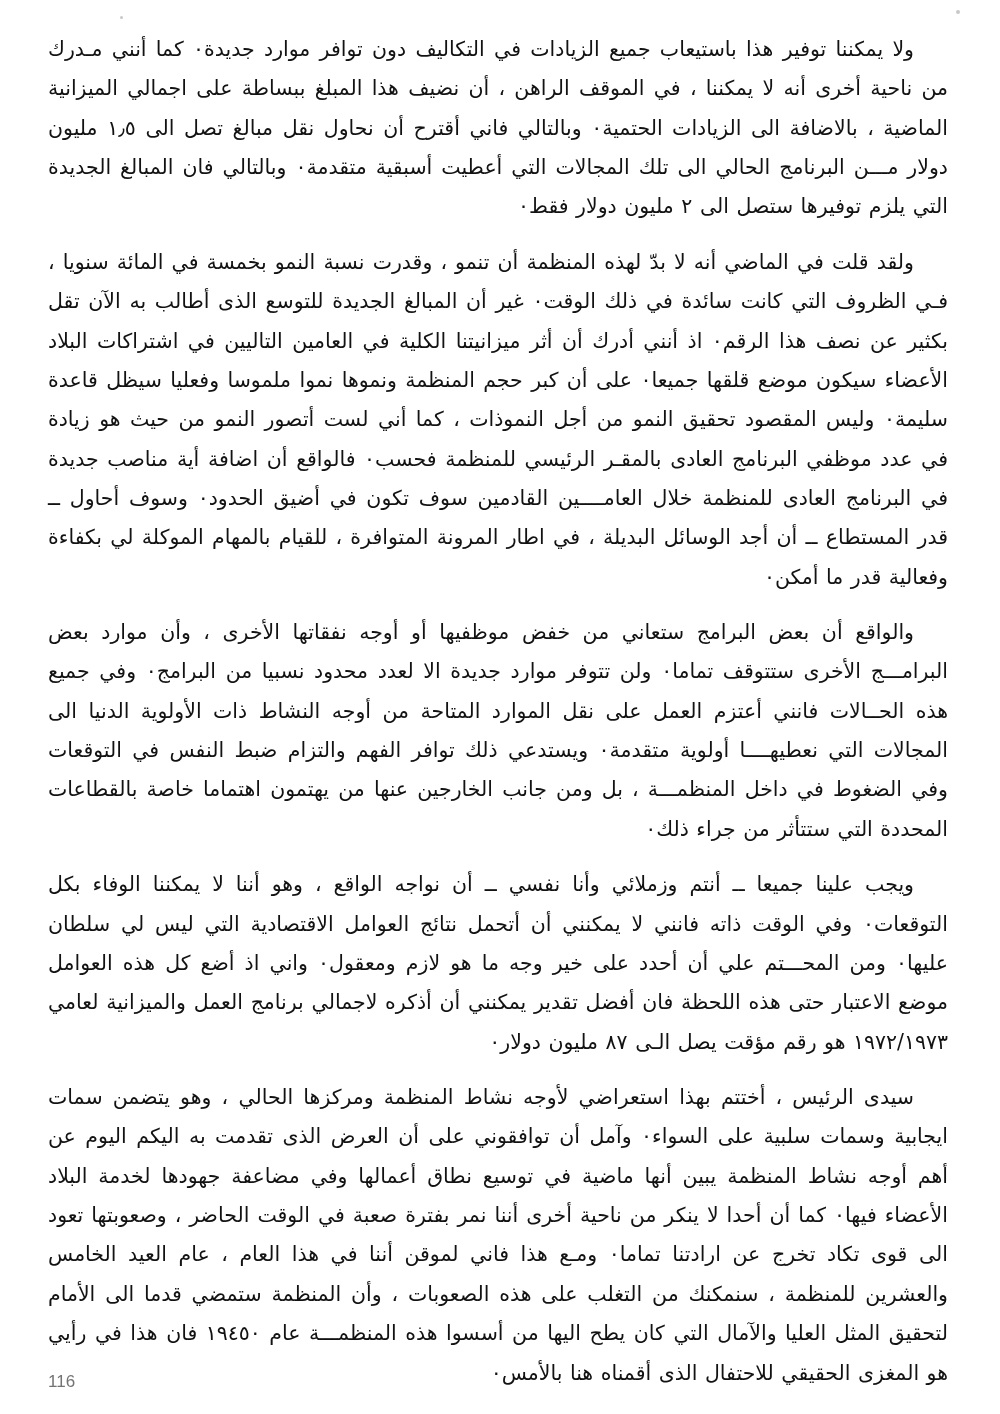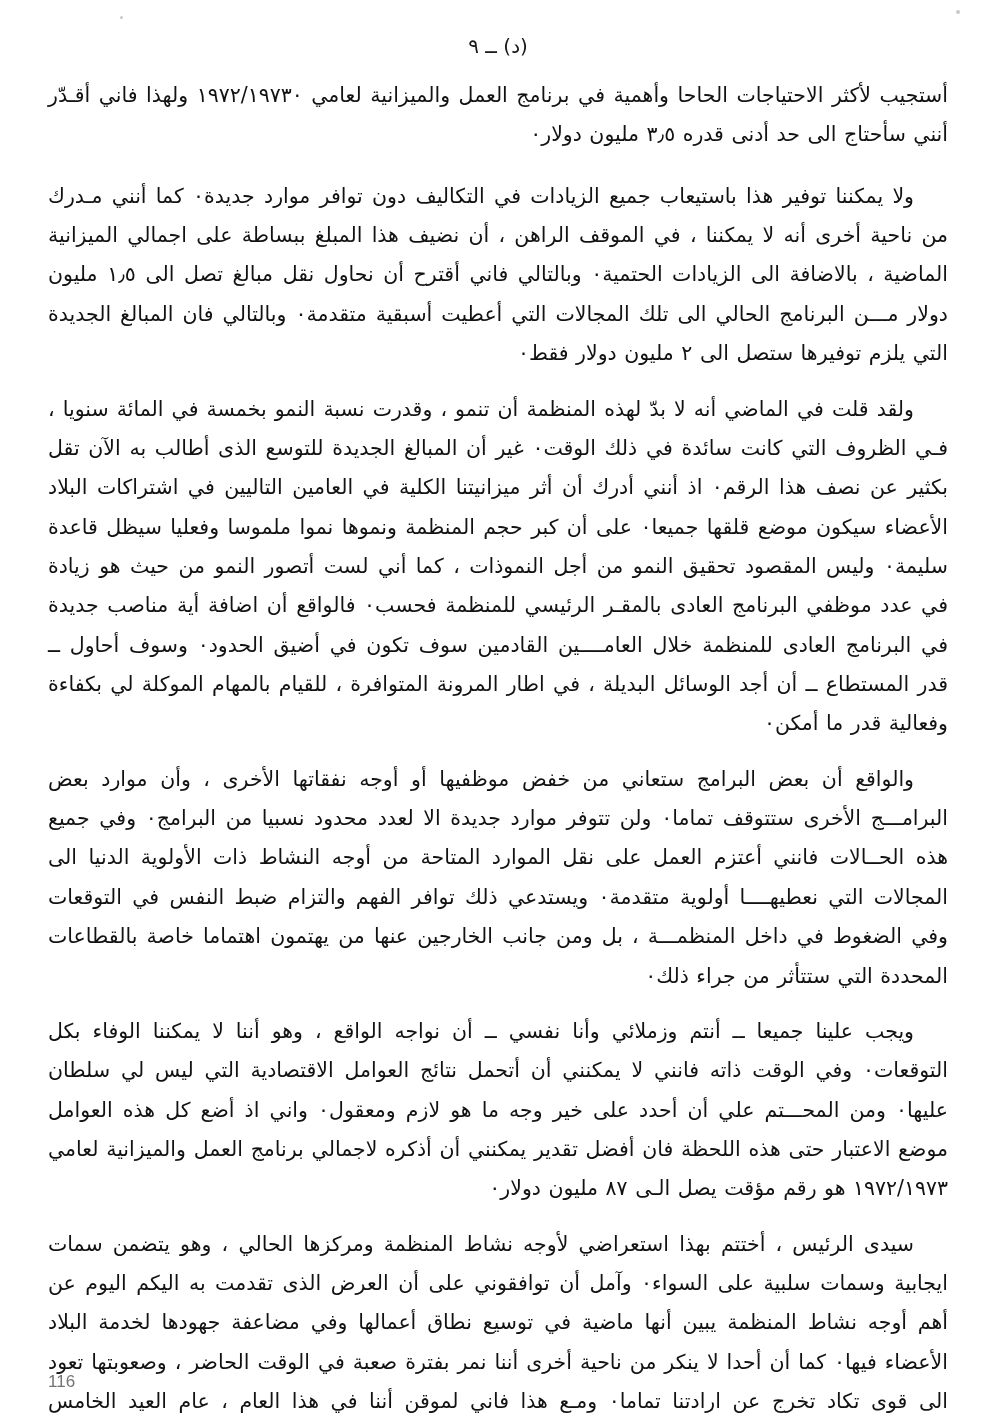--- a/index.html
+++ b/index.html
@@ -64,24 +64,22 @@
   }
 </style>
 </head>
 <body>
 
 <div class="page">
 
   <div class="speck" style="top:10px; right:40px; width:4px; height:4px;"></div>
   <div class="speck" style="top:16px; left:120px; width:3px; height:3px;"></div>
 
-  <div class="page-header">(د) ــ ٩</div>
 
   <div class="body-text">
-    <p class="para first">أستجيب لأكثر الاحتياجات الحاحا وأهمية في برنامج العمل والميزانية لعامي ١٩٧٢/١٩٧٣٠ ولهذا فاني أقـدّر أنني سأحتاج الى حد أدنى قدره ٣٫٥ مليون دولار٠</p>
     <p class="para">ولا يمكننا توفير هذا باستيعاب جميع الزيادات في التكاليف دون توافر موارد جديدة٠ كما أنني مـدرك من ناحية أخرى أنه لا يمكننا ، في الموقف الراهن ، أن نضيف هذا المبلغ ببساطة على اجمالي الميزانية الماضية ، بالاضافة الى الزيادات الحتمية٠ وبالتالي فاني أقترح أن نحاول نقل مبالغ تصل الى ١٫٥ مليون دولار مـــن البرنامج الحالي الى تلك المجالات التي أعطيت أسبقية متقدمة٠ وبالتالي فان المبالغ الجديدة التي يلزم توفيرها ستصل الى ٢ مليون دولار فقط٠</p>
     <p class="para">ولقد قلت في الماضي أنه لا بدّ لهذه المنظمة أن تنمو ، وقدرت نسبة النمو بخمسة في المائة سنويا ، فـي الظروف التي كانت سائدة في ذلك الوقت٠ غير أن المبالغ الجديدة للتوسع الذى أطالب به الآن تقل بكثير عن نصف هذا الرقم٠ اذ أنني أدرك أن أثر ميزانيتنا الكلية في العامين التاليين في اشتراكات البلاد الأعضاء سيكون موضع قلقها جميعا٠ على أن كبر حجم المنظمة ونموها نموا ملموسا وفعليا سيظل قاعدة سليمة٠ وليس المقصود تحقيق النمو من أجل النموذات ، كما أني لست أتصور النمو من حيث هو زيادة في عدد موظفي البرنامج العادى بالمقـر الرئيسي للمنظمة فحسب٠ فالواقع أن اضافة أية مناصب جديدة في البرنامج العادى للمنظمة خلال العامــــين القادمين سوف تكون في أضيق الحدود٠ وسوف أحاول ــ قدر المستطاع ــ أن أجد الوسائل البديلة ، في اطار المرونة المتوافرة ، للقيام بالمهام الموكلة لي بكفاءة وفعالية قدر ما أمكن٠</p>
     <p class="para">والواقع أن بعض البرامج ستعاني من خفض موظفيها أو أوجه نفقاتها الأخرى ، وأن موارد بعض البرامـــج الأخرى ستتوقف تماما٠ ولن تتوفر موارد جديدة الا لعدد محدود نسبيا من البرامج٠ وفي جميع هذه الحــالات فانني أعتزم العمل على نقل الموارد المتاحة من أوجه النشاط ذات الأولوية الدنيا الى المجالات التي نعطيهــــا أولوية متقدمة٠ ويستدعي ذلك توافر الفهم والتزام ضبط النفس في التوقعات وفي الضغوط في داخل المنظمـــة ، بل ومن جانب الخارجين عنها من يهتمون اهتماما خاصة بالقطاعات المحددة التي ستتأثر من جراء ذلك٠</p>
     <p class="para">ويجب علينا جميعا ــ أنتم وزملائي وأنا نفسي ــ أن نواجه الواقع ، وهو أننا لا يمكننا الوفاء بكل التوقعات٠ وفي الوقت ذاته فانني لا يمكنني أن أتحمل نتائج العوامل الاقتصادية التي ليس لي سلطان عليها٠ ومن المحـــتم علي أن أحدد على خير وجه ما هو لازم ومعقول٠ واني اذ أضع كل هذه العوامل موضع الاعتبار حتى هذه اللحظة فان أفضل تقدير يمكنني أن أذكره لاجمالي برنامج العمل والميزانية لعامي ١٩٧٢/١٩٧٣ هو رقم مؤقت يصل الـى ٨٧ مليون دولار٠</p>
     <p class="para">سيدى الرئيس ، أختتم بهذا استعراضي لأوجه نشاط المنظمة ومركزها الحالي ، وهو يتضمن سمات ايجابية وسمات سلبية على السواء٠ وآمل أن توافقوني على أن العرض الذى تقدمت به اليكم اليوم عن أهم أوجه نشاط المنظمة يبين أنها ماضية في توسيع نطاق أعمالها وفي مضاعفة جهودها لخدمة البلاد الأعضاء فيها٠ كما أن أحدا لا ينكر من ناحية أخرى أننا نمر بفترة صعبة في الوقت الحاضر ، وصعوبتها تعود الى قوى تكاد تخرج عن ارادتنا تماما٠ ومـع هذا فاني لموقن أننا في هذا العام ، عام العيد الخامس والعشرين للمنظمة ، سنمكنك من التغلب على هذه الصعوبات ، وأن المنظمة ستمضي قدما الى الأمام لتحقيق المثل العليا والآمال التي كان يطح اليها من أسسوا هذه المنظمـــة عام ١٩٤٥٠ فان هذا في رأيي هو المغزى الحقيقي للاحتفال الذى أقمناه هنا بالأمس٠</p>
   </div>
 
   <div class="page-number">116</div>
 </div>
 

